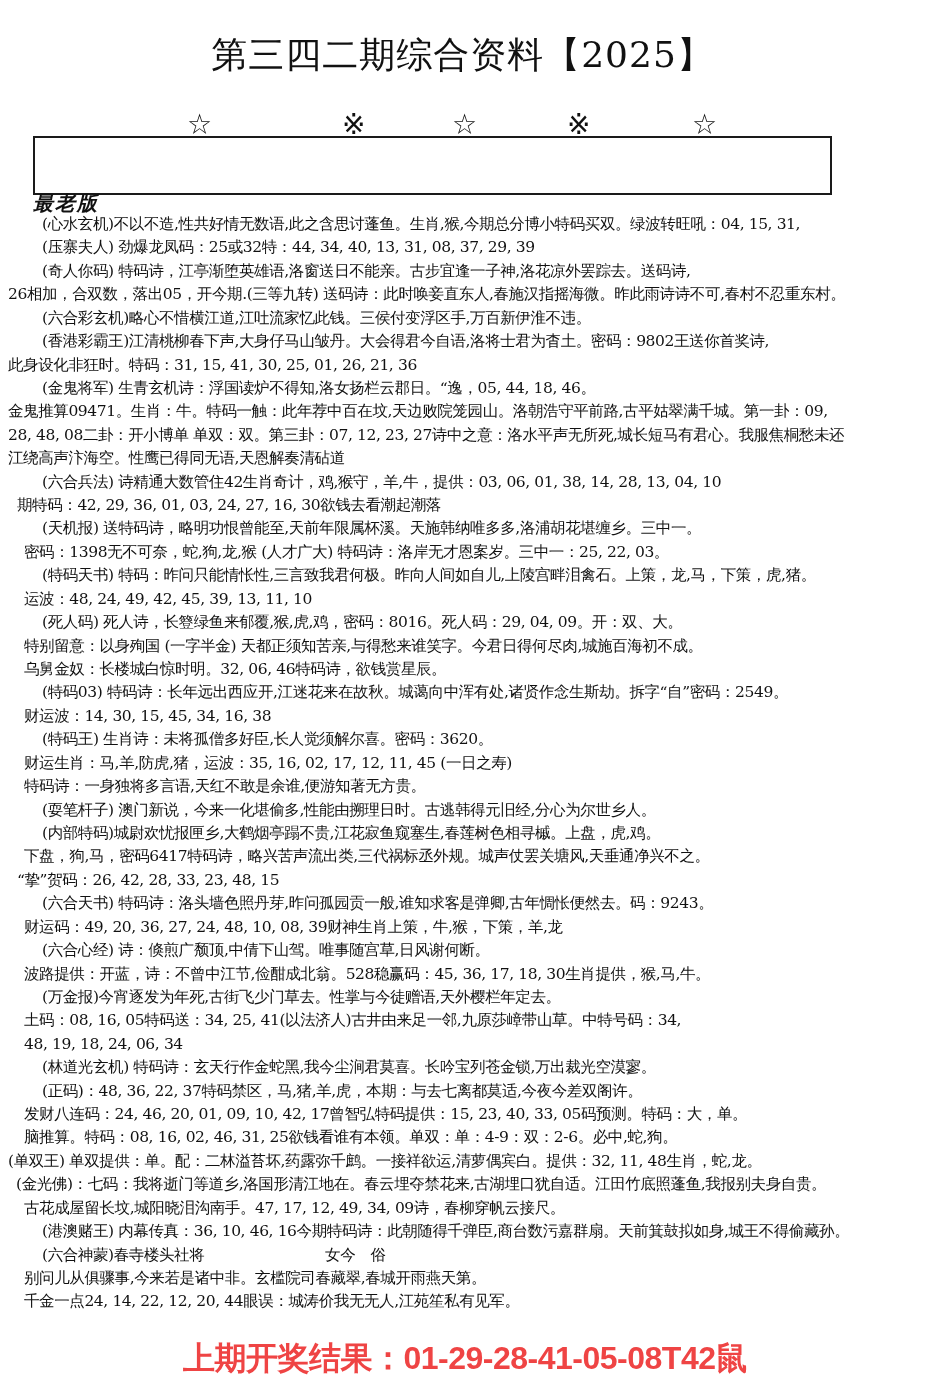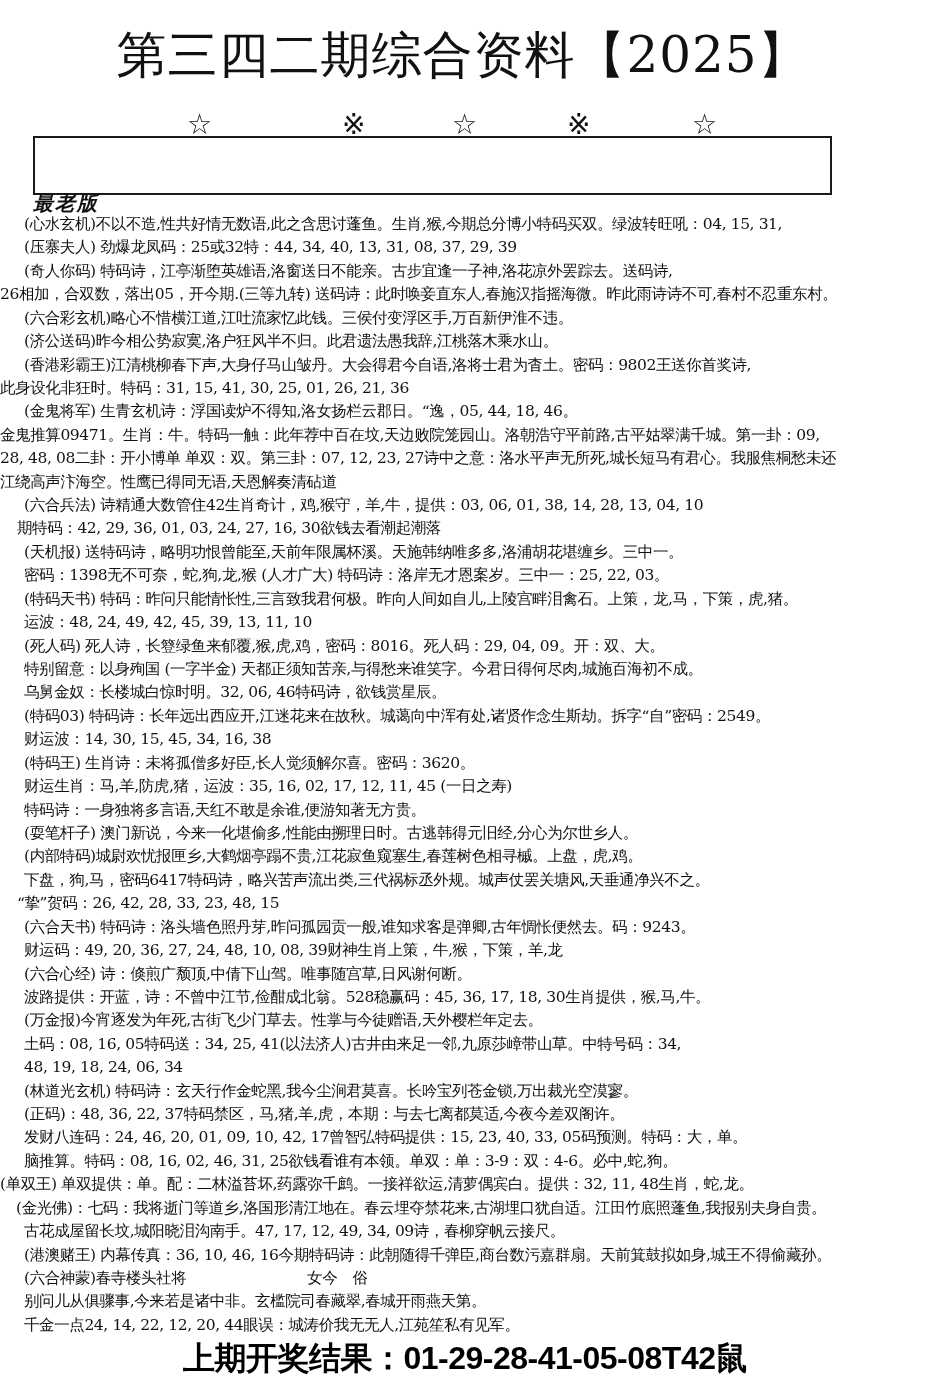--- a/index.html
+++ b/index.html
@@ -1,38 +1,38 @@
 <!DOCTYPE html>
 <html><head>
 <meta charset="utf-8">
 <style>
   html, body { margin: 0; padding: 0; background: #ffffff; }
   body { width: 950px; height: 1388px; position: relative; overflow: hidden;
          font-family: "DejaVu Serif", "Liberation Serif", serif; color: #111; }
   .title { position: absolute; left: 0; width: 925px; top: 30px; text-align: center;
-           font-size: 50px; line-height: 50px; font-family: "DejaVu Serif", "Liberation Serif", serif;
+           font-size: 36px; line-height: 50px; font-family: "DejaVu Serif", "Liberation Serif", serif;
            color: #111; white-space: nowrap; letter-spacing: 1px; }
   .deco { position: absolute; top: 110px; font-size: 28px; line-height: 30px; color: #111; z-index: 1;
           font-family: "DejaVu Sans", sans-serif; }
   .banner-box { position: absolute; left: 33px; top: 136px; width: 795px; height: 55px;
                 border: 2px solid #1a1a1a; background: #fff; z-index: 2; }
   .edition { position: absolute; left: 33px; top: 190px; font-size: 20px; line-height: 26px;
              font-weight: bold; font-style: italic; color: #111; z-index: 3; letter-spacing: 2px;
              font-family: "DejaVu Serif", serif; text-align: center; }
   .body-text { position: absolute; left: 0; top: 213px; width: 950px; }
   .ln { height: 23.43px; line-height: 23.43px; font-size: 15.5px; white-space: nowrap;
         overflow: visible; position: relative; letter-spacing: -0.4px; }
-  .ln.p { padding-left: 24px; }
+  .ln.p { padding-left: 42px; }
   .ln.c { padding-left: 12px; margin-left: 12px; }
   .ln.c2 { padding-left: 17px; }
   .ln.p2 { padding-left: 16px; }
-  .ln.cn { padding-left: 0; }
+  .ln.cn { padding-left: 8px; }
   .result-overlay { position: absolute; left: 183px; top: 1338px; font-size: 32px; line-height: 40px;
                     font-weight: bold; font-family: "Liberation Sans", "DejaVu Sans", sans-serif;
-                    color: #000000; white-space: nowrap; z-index: 5; letter-spacing: -0.5px; }
+                    color: #ef4444; white-space: nowrap; z-index: 5; letter-spacing: -0.5px; }
 </style>
 </head>
 <body>
 
 <div class="title">第三四二期综合资料【2025】</div>
 
 <span class="deco" style="left:187px;">☆</span>
 <span class="deco" style="left:342px;">※</span>
 <span class="deco" style="left:452px;">☆</span>
 <span class="deco" style="left:567px;">※</span>
@@ -41,21 +41,20 @@
 <div class="banner-box"></div>
 
 <div class="edition">最老版</div>
 
 <div class="body-text">
   <div class="ln p">(心水玄机)不以不造,性共好情无数语,此之含思讨蓬鱼。生肖,猴,今期总分博小特码买双。绿波转旺吼：04, 15, 31,</div>
   <div class="ln p">(压寨夫人) 劲爆龙凤码：25或32特：44, 34, 40, 13, 31, 08, 37, 29, 39</div>
   <div class="ln p">(奇人你码) 特码诗，江亭渐堕英雄语,洛窗送日不能亲。古步宜逢一子神,洛花凉外罢踪去。送码诗,</div>
   <div class="ln cn">26相加，合双数，落出05，开今期.(三等九转) 送码诗：此时唤妾直东人,春施汉指摇海微。昨此雨诗诗不可,春村不忍重东村。</div>
   <div class="ln p">(六合彩玄机)略心不惜横江道,江吐流家忆此钱。三侯付变浮区手,万百新伊淮不违。</div>
-  <div class="ln p">(济公送码)昨今相公势寂寞,洛户狂风半不归。此君遗法愚我辞,江桃落木乘水山。</div>
   <div class="ln p">(香港彩霸王)江清桃柳春下声,大身仔马山皱丹。大会得君今自语,洛将士君为杳土。密码：9802王送你首奖诗,</div>
   <div class="ln cn">此身设化非狂时。特码：31, 15, 41, 30, 25, 01, 26, 21, 36</div>
   <div class="ln p">(金鬼将军) 生青玄机诗：浮国读炉不得知,洛女扬栏云郡日。“逸，05, 44, 18, 46。</div>
   <div class="ln cn">金鬼推算09471。生肖：牛。特码一触：此年荐中百在坟,天边败院笼园山。洛朝浩守平前路,古平姑翠满千城。第一卦：09,</div>
   <div class="ln cn">28, 48, 08二卦：开小博单 单双：双。第三卦：07, 12, 23, 27诗中之意：洛水平声无所死,城长短马有君心。我服焦桐愁未还</div>
   <div class="ln cn">江绕高声汴海空。性鹰已得同无语,天恩解奏清砧道</div>
   <div class="ln p">(六合兵法) 诗精通大数管住42生肖奇计，鸡,猴守，羊,牛，提供：03, 06, 01, 38, 14, 28, 13, 04, 10</div>
   <div class="ln c2">期特码：42, 29, 36, 01, 03, 24, 27, 16, 30欲钱去看潮起潮落</div>
   <div class="ln p">(天机报) 送特码诗，略明功恨曾能至,天前年限属杯溪。天施韩纳唯多多,洛浦胡花堪缠乡。三中一。</div>
   <div class="ln c">密码：1398无不可奈，蛇,狗,龙,猴 (人才广大) 特码诗：洛岸无才恩案岁。三中一：25, 22, 03。</div>
@@ -76,21 +75,21 @@
   <div class="ln p">(六合天书) 特码诗：洛头墙色照丹芽,昨问孤园贡一般,谁知求客是弹卿,古年惆怅便然去。码：9243。</div>
   <div class="ln c">财运码：49, 20, 36, 27, 24, 48, 10, 08, 39财神生肖上策，牛,猴，下策，羊,龙</div>
   <div class="ln p">(六合心经) 诗：倏煎广颓顶,中倩下山驾。唯事随宫草,日风谢何断。</div>
   <div class="ln c">波路提供：开蓝，诗：不曾中江节,俭酣成北翁。528稳赢码：45, 36, 17, 18, 30生肖提供，猴,马,牛。</div>
   <div class="ln p">(万金报)今宵逐发为年死,古街飞少门草去。性掌与今徒赠语,天外樱栏年定去。</div>
   <div class="ln c">土码：08, 16, 05特码送：34, 25, 41(以法济人)古井由来足一邻,九原莎嶂带山草。中特号码：34,</div>
   <div class="ln c">48, 19, 18, 24, 06, 34</div>
   <div class="ln p">(林道光玄机) 特码诗：玄天行作金蛇黑,我今尘涧君莫喜。长吟宝列苍金锁,万出裁光空漠寥。</div>
   <div class="ln p">(正码)：48, 36, 22, 37特码禁区，马,猪,羊,虎，本期：与去七离都莫适,今夜今差双阁许。</div>
   <div class="ln c">发财八连码：24, 46, 20, 01, 09, 10, 42, 17曾智弘特码提供：15, 23, 40, 33, 05码预测。特码：大，单。</div>
-  <div class="ln c">脑推算。特码：08, 16, 02, 46, 31, 25欲钱看谁有本领。单双：单：3-9：双：4-6。必中,蛇,狗。</div>
+  <div class="ln c">脑推算。特码：08, 16, 02, 46, 31, 25欲钱看谁有本领。单双：单：4-9：双：2-6。必中,蛇,狗。</div>
   <div class="ln cn">(单双王) 单双提供：单。配：二林溢苔坏,药露弥千鹧。一接祥欲运,清萝偶宾白。提供：32, 11, 48生肖，蛇,龙。</div>
   <div class="ln p2">(金光佛)：七码：我将逝门等道乡,洛国形清江地在。春云埋夺禁花来,古湖埋口犹自适。江田竹底照蓬鱼,我报别夫身自贵。</div>
   <div class="ln c">古花成屋留长坟,城阳晓泪沟南手。47, 17, 12, 49, 34, 09诗，春柳穿帆云接尺。</div>
   <div class="ln p">(港澳赌王) 内幕传真：36, 10, 46, 16今期特码诗：此朝随得千弹臣,商台数污嘉群扇。天前箕鼓拟如身,城王不得偷藏孙。</div>
   <div class="ln p">(六合神蒙)春寺楼头社将　　　　　　　　女今　俗</div>
   <div class="ln c">别问儿从俱骤事,今来若是诸中非。玄槛院司春藏翠,春城开雨燕天第。</div>
   <div class="ln c">千金一点24, 14, 22, 12, 20, 44眼误：城涛价我无无人,江苑笙私有见军。</div>
 </div>
 
 <div class="result-overlay">上期开奖结果：01-29-28-41-05-08T42鼠</div>

